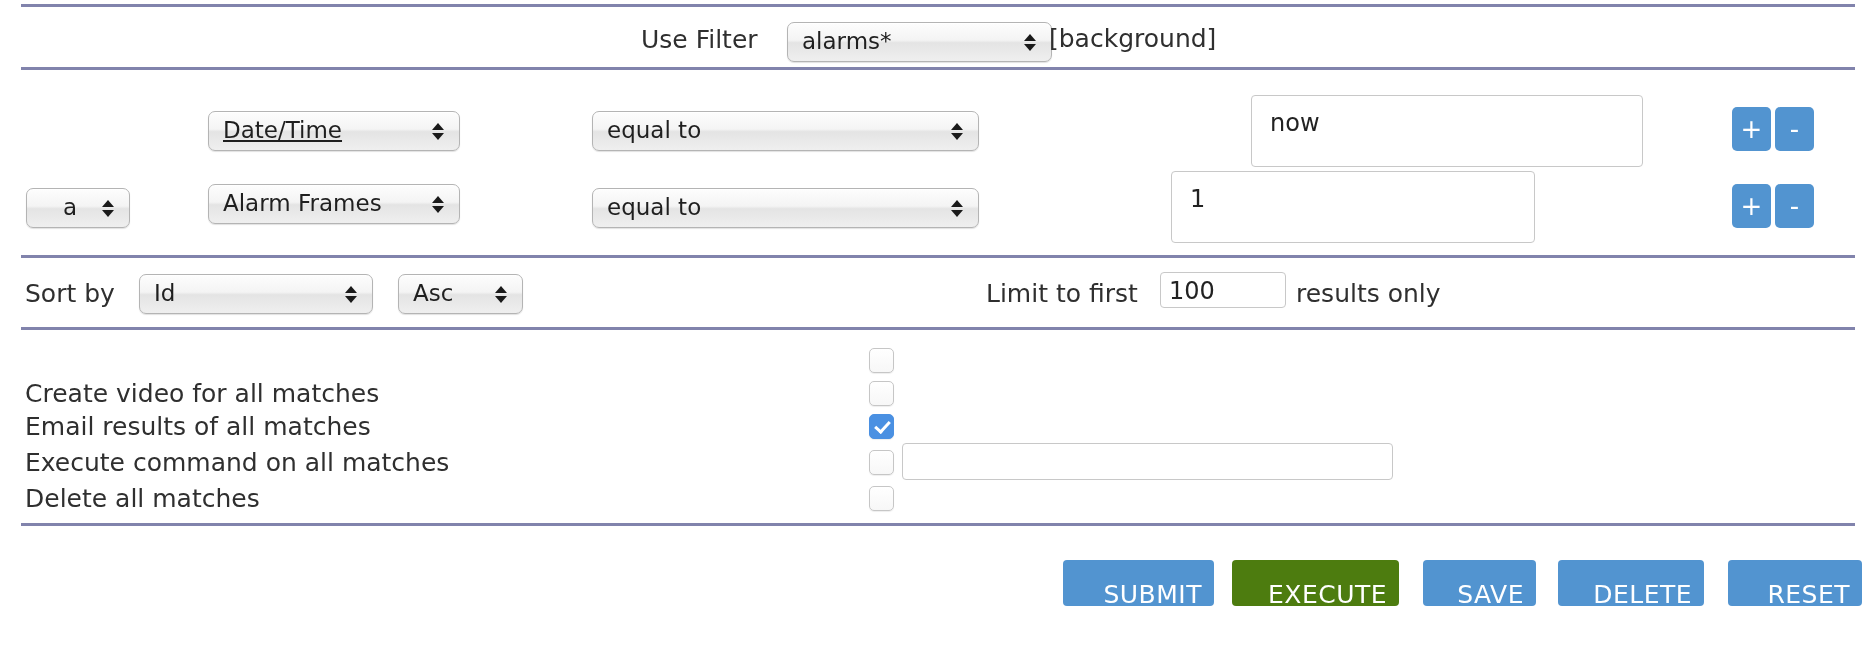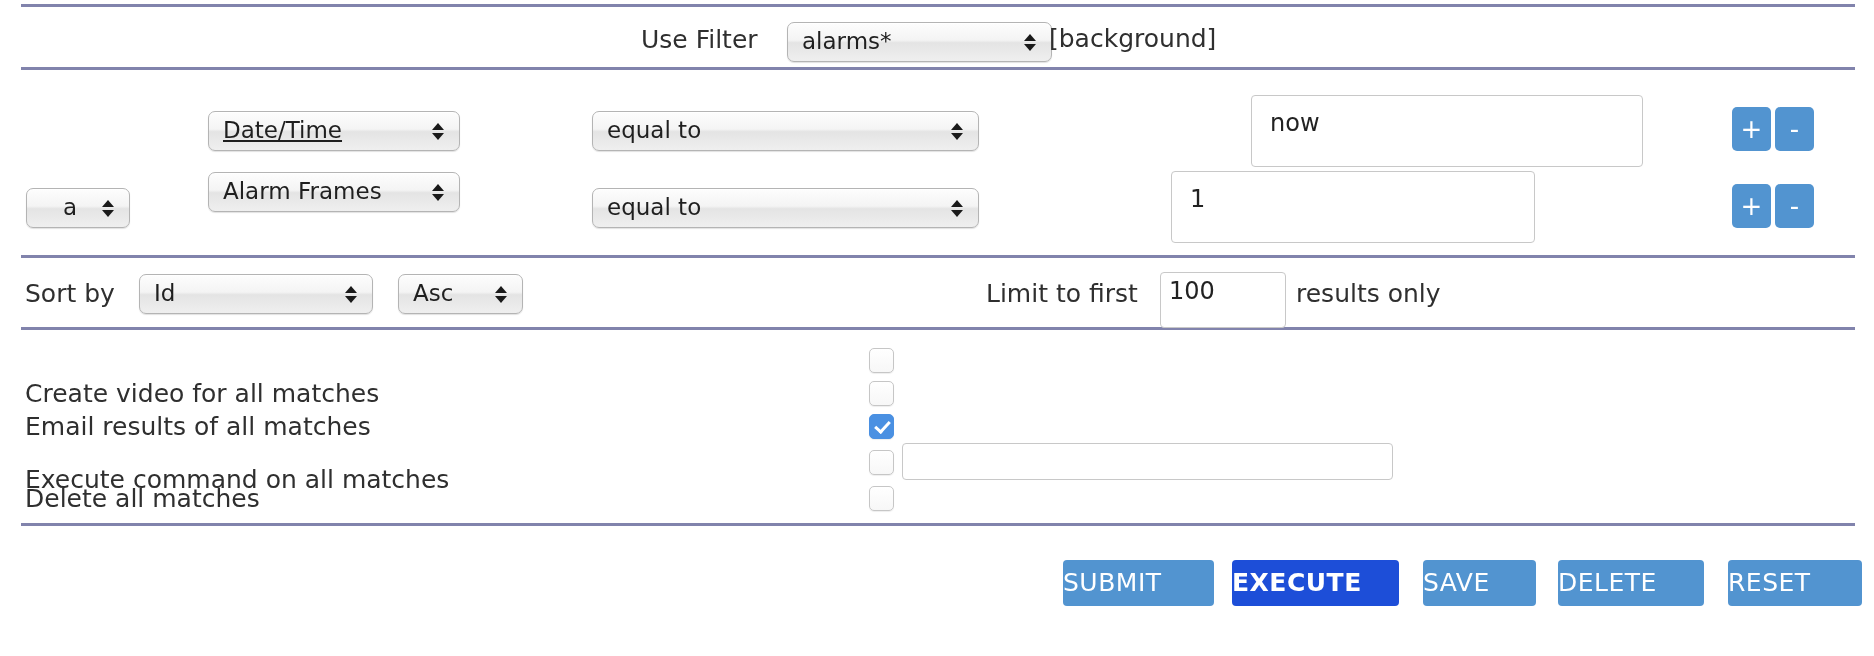--- a/index.html
+++ b/index.html
@@ -152,30 +152,29 @@
     position: absolute;
     box-sizing: border-box;
     height: 46px;
     background: #5294d0;
     border: none;
     border-radius: 4px;
     color: #ffffff;
     font-size: 25px;
     letter-spacing: 0.5px;
     line-height: 46px;
-    text-align: left;
+    text-align: right;
     cursor: pointer;
     font-family: "DejaVu Sans", "Liberation Sans", sans-serif;
-    padding: 0;
+    padding: 12px;
   }
   .abtn.disabled {
-    background: #1d4ed8;
+    background: #4d7c0f;
     color: #ffffff;
     cursor: default;
-    font-weight: bold;
   }
 
   .abs { position: absolute; }
 </style>
 </head>
 <body>
 
 <div class="page">
 
   <div class="rule" style="top:4px;"></div>
@@ -220,21 +219,21 @@
   <div class="pmbtn" style="left:1775px; top:107px;">-</div>
 
   <div class="sel" style="left:26px; top:188px; width:104px;padding-left:36px;">
     <span class="sel-text">and</span>
     <span class="sel-arrows">
       <i class="up"></i>
         <i class="down"></i>
     </span>
   </div>
 
-  <div class="sel" style="left:208px; top:172px; width:252px;">
+  <div class="sel" style="left:208px; top:184px; width:252px;">
     <span class="sel-text">Alarm Frames</span>
     <span class="sel-arrows">
       <i class="up"></i>
         <i class="down"></i>
     </span>
   </div>
 
   <div class="sel" style="left:592px; top:188px; width:387px;">
     <span class="sel-text">equal to</span>
     <span class="sel-arrows">
@@ -263,35 +262,35 @@
   <div class="sel" style="left:139px; top:274px; width:234px;">
     <span class="sel-text">Id</span>
     <span class="sel-arrows">
       <i class="up"></i>
         <i class="down"></i>
     </span>
   </div>
 
   <div class="lbl abs" style="left:986px; top:281px;">Limit to first</div>
 
-  <div class="tbox small" style="left:1160px; top:272px; width:126px; height:56px;">
+  <div class="tbox small" style="left:1160px; top:272px; width:126px; height:36px;">
     <span>100</span>
   </div>
 
   <div class="lbl abs" style="left:1296px; top:281px;">results only</div>
 
   <div class="cbox" style="left:869px; top:348px;"></div>
 
   <div class="lbl abs" style="left:25px; top:381px;">Create video for all matches</div>
   <div class="cbox" style="left:869px; top:381px;"></div>
 
   <div class="lbl abs" style="left:25px; top:414px;">Email results of all matches</div>
   <div class="cbox checked" style="left:869px; top:414px;"></div>
 
-  <div class="lbl abs" style="left:25px; top:467px;">Execute command on all matches</div>
+  <div class="lbl abs" style="left:25px; top:450px;">Execute command on all matches</div>
   <div class="cbox" style="left:869px; top:450px;"></div>
   <div class="tbox small" style="left:902px; top:443px; width:491px; height:37px;">
     <span></span>
   </div>
 
   <div class="lbl abs" style="left:25px; top:486px;">Delete all matches</div>
   <div class="cbox" style="left:869px; top:486px;"></div>
 
   <div class="abtn" style="left:1063px; top:560px; width:151px;">SUBMIT</div>
   <div class="abtn disabled" style="left:1232px; top:560px; width:167px;">EXECUTE</div>

